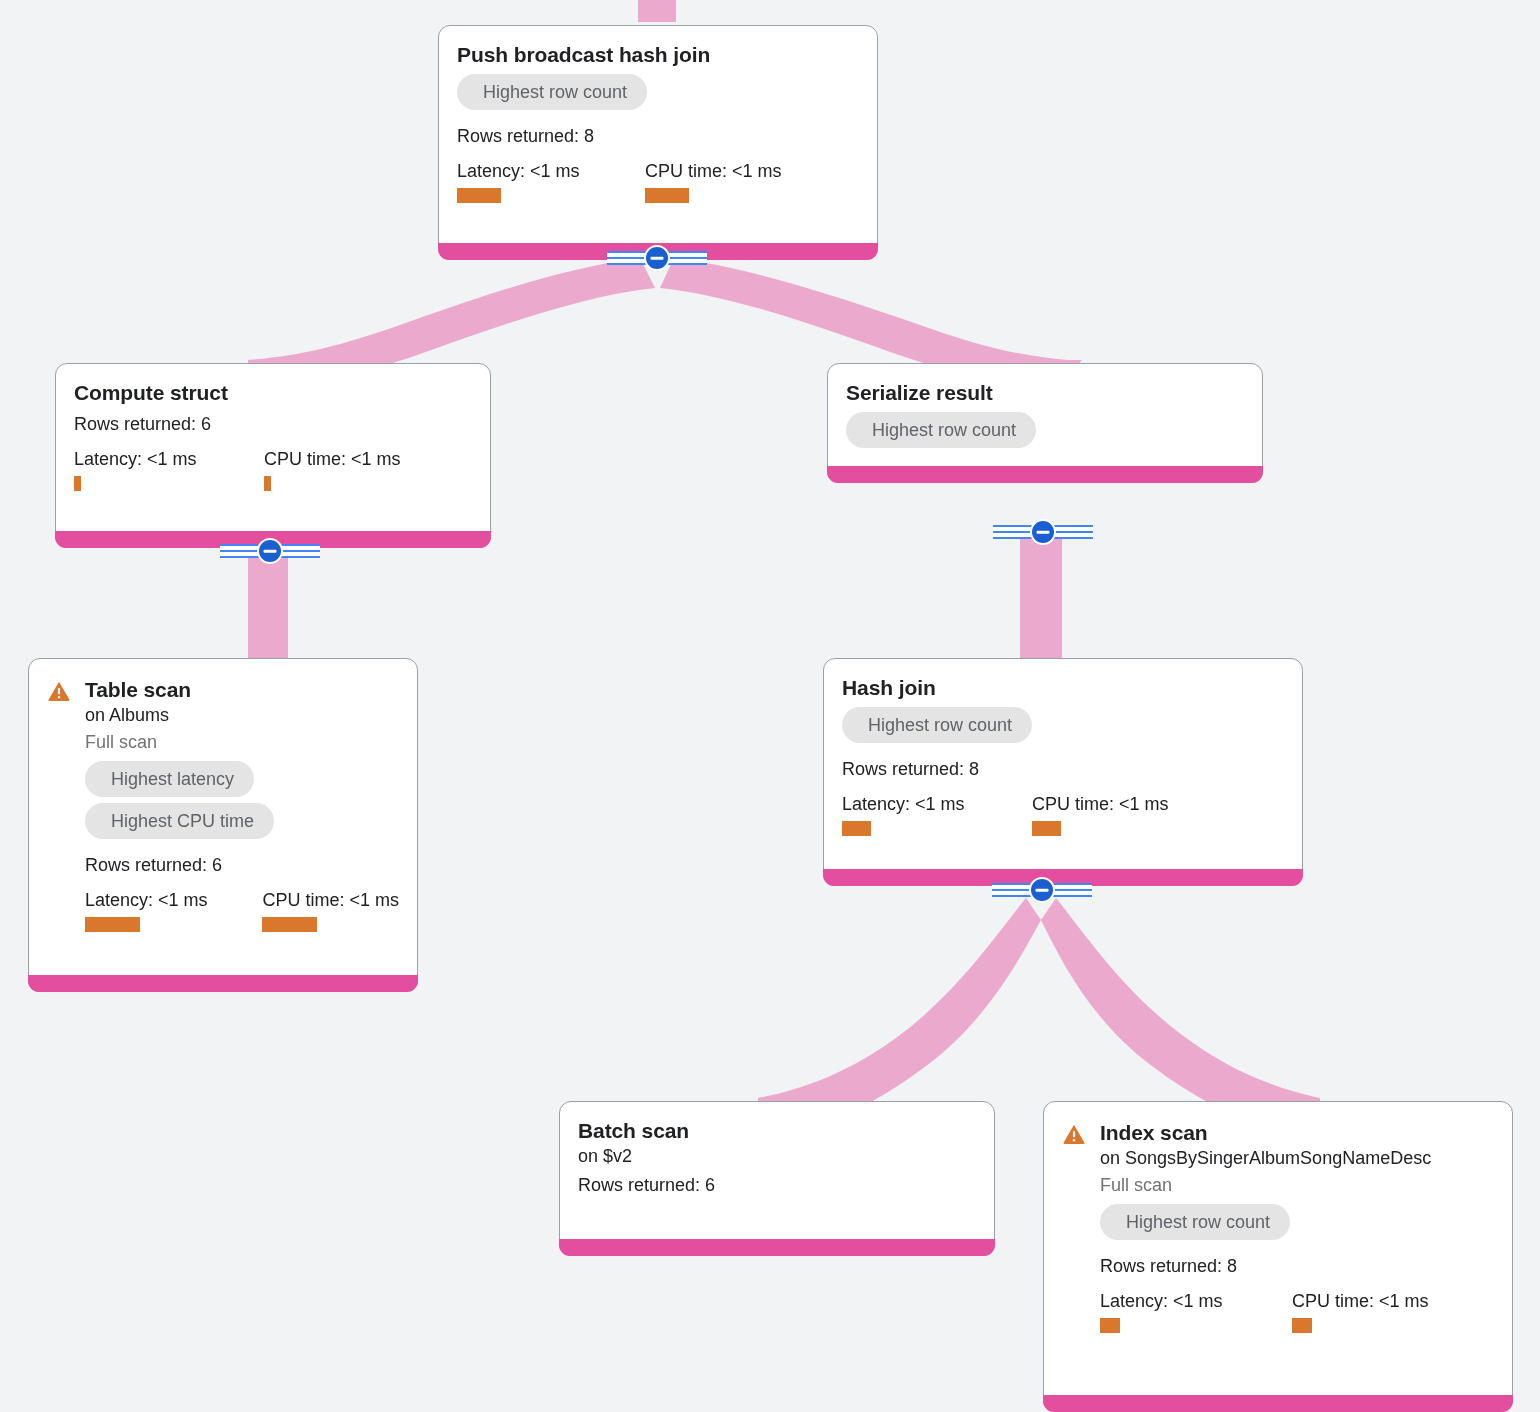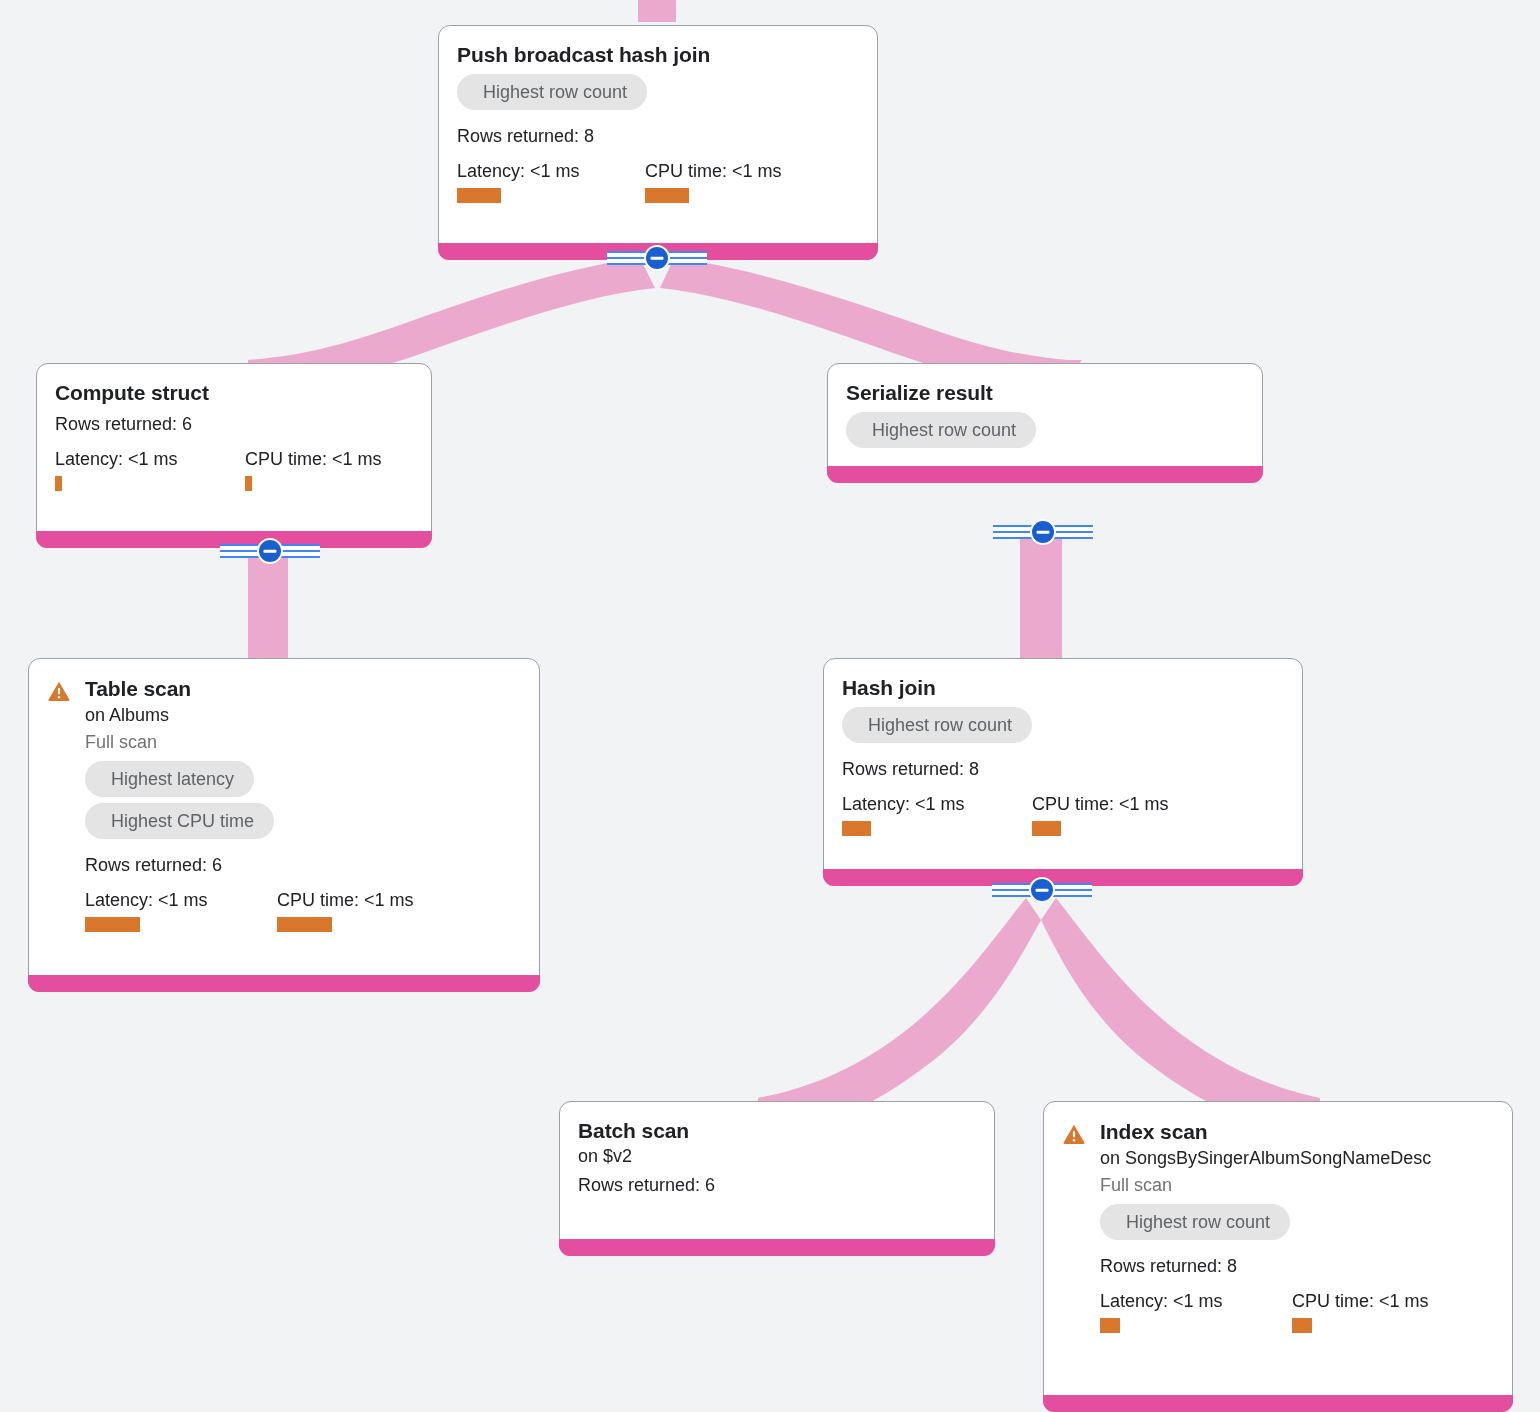--- a/index.html
+++ b/index.html
@@ -32,21 +32,21 @@
     background: #ffffff;
     border: 1px solid #9aa0a6;
     border-radius: 12px;
     z-index: 5;
   }
   .node-body {
     padding: 16px 18px 14px 18px;
   }
   .node-head {
     display: flex;
-    align-items: center;
+    align-items: flex-end;
     gap: 14px;
   }
   .warn-icon {
     flex: 0 0 auto;
     margin-top: 4px;
     width: 24px;
     height: 24px;
     display: block;
   }
   .node-title {
@@ -247,21 +247,21 @@
         </div>
         <div class="metric">
           <div class="metric-label">CPU time: &lt;1 ms</div>
           <div class="metric-bar" style="width:44px;"></div>
         </div>
       </div>
     </div>
     <div class="node-footer" style="position:absolute; left:-1px; right:-1px; bottom:-1px;"></div>
   </div>
 
-  <div class="node" style="left:36px; top:363px; width:396px; height:185px;">
+  <div class="node" style="left:55px; top:363px; width:436px; height:185px;">
     <div class="node-body">
       <div class="node-head">
         <div class="node-title">Compute struct</div>
       </div>
       <div class="rows-line" style="margin-top:6px;">Rows returned: 6</div>
       <div class="metrics">
         <div class="metric" style="width:190px;">
           <div class="metric-label">Latency: &lt;1 ms</div>
           <div class="metric-bar" style="width:7px;"></div>
         </div>
@@ -280,21 +280,21 @@
         <div class="node-title">Serialize result</div>
       </div>
       <div class="chips">
         <span class="chip">Highest row count</span>
       </div>
       <div class="rows-line">Rows returned: 8</div>
     </div>
     <div class="node-footer" style="position:absolute; left:-1px; right:-1px; bottom:-1px;"></div>
   </div>
 
-  <div class="node" style="left:28px; top:658px; width:512px; height:334px;">
+  <div class="node" style="left:28px; top:658px; width:390px; height:334px;">
     <div class="node-body">
       <div class="node-head">
         <svg class="warn-icon" viewBox="0 0 24 24" xmlns="http://www.w3.org/2000/svg">
           <path d="M12 2.8 L22.3 20.6 Q23 21.9 21.5 21.9 L2.5 21.9 Q1 21.9 1.7 20.6 Z" fill="#d9782d"></path>
           <rect x="10.9" y="9" width="2.2" height="6.4" rx="1.1" fill="#ffffff"></rect>
           <circle cx="12" cy="18.3" r="1.2" fill="#ffffff"></circle>
         </svg>
         <div class="node-title">Table scan</div>
       </div>
       <div class="indent">

